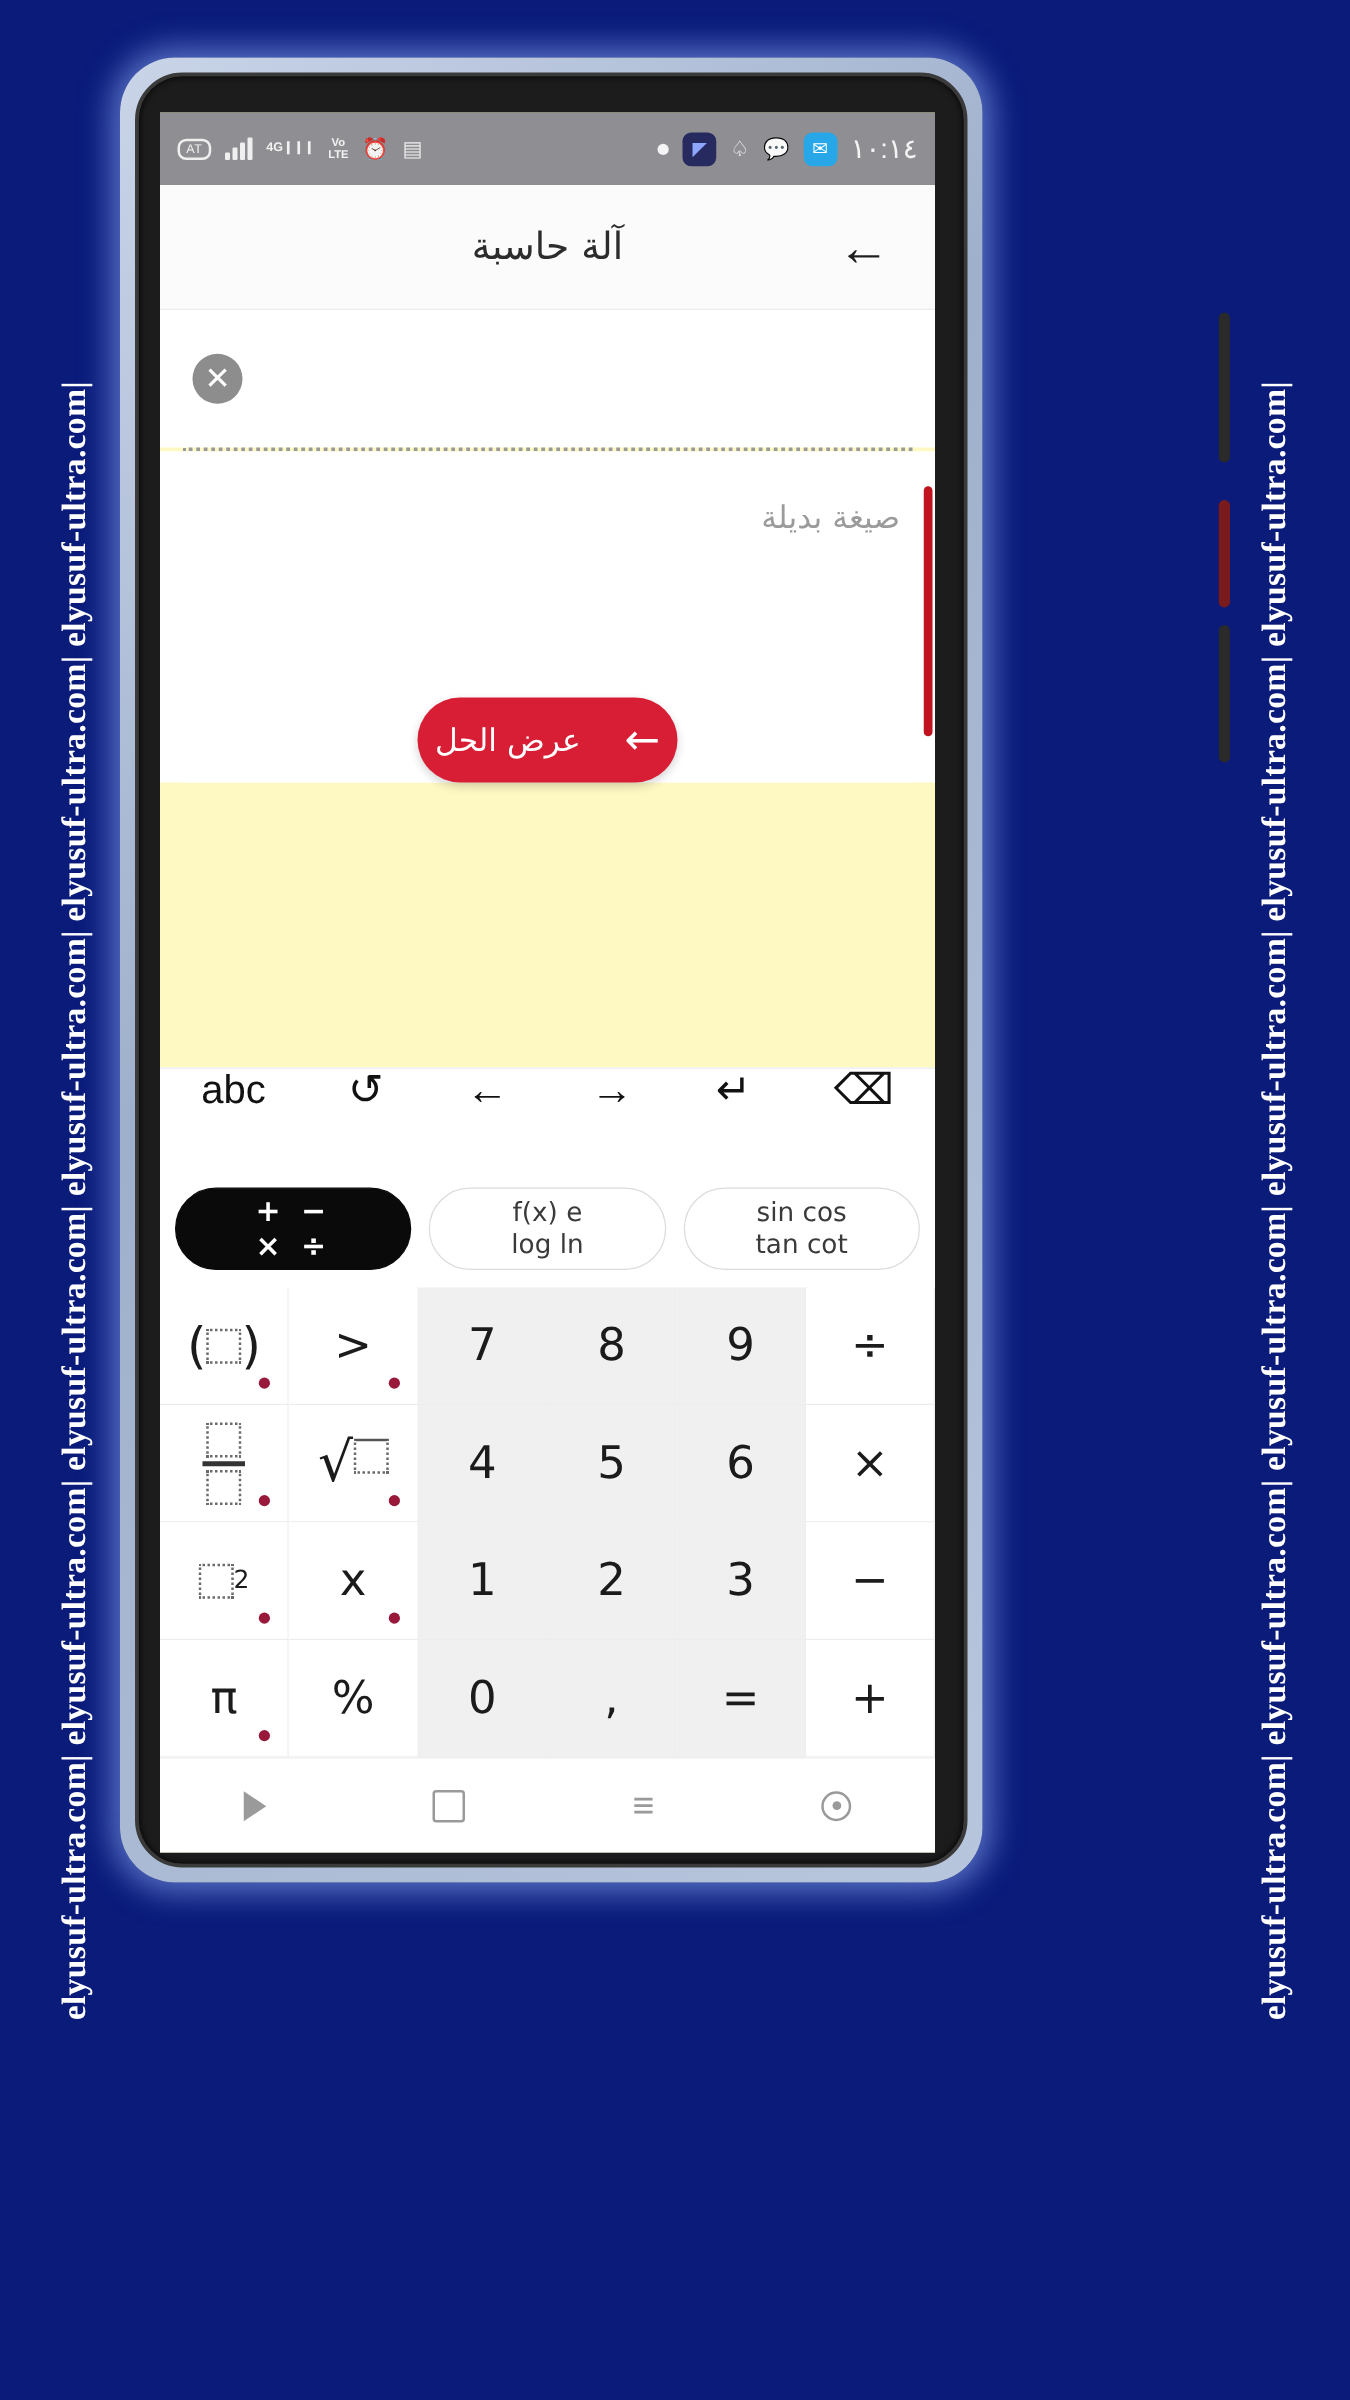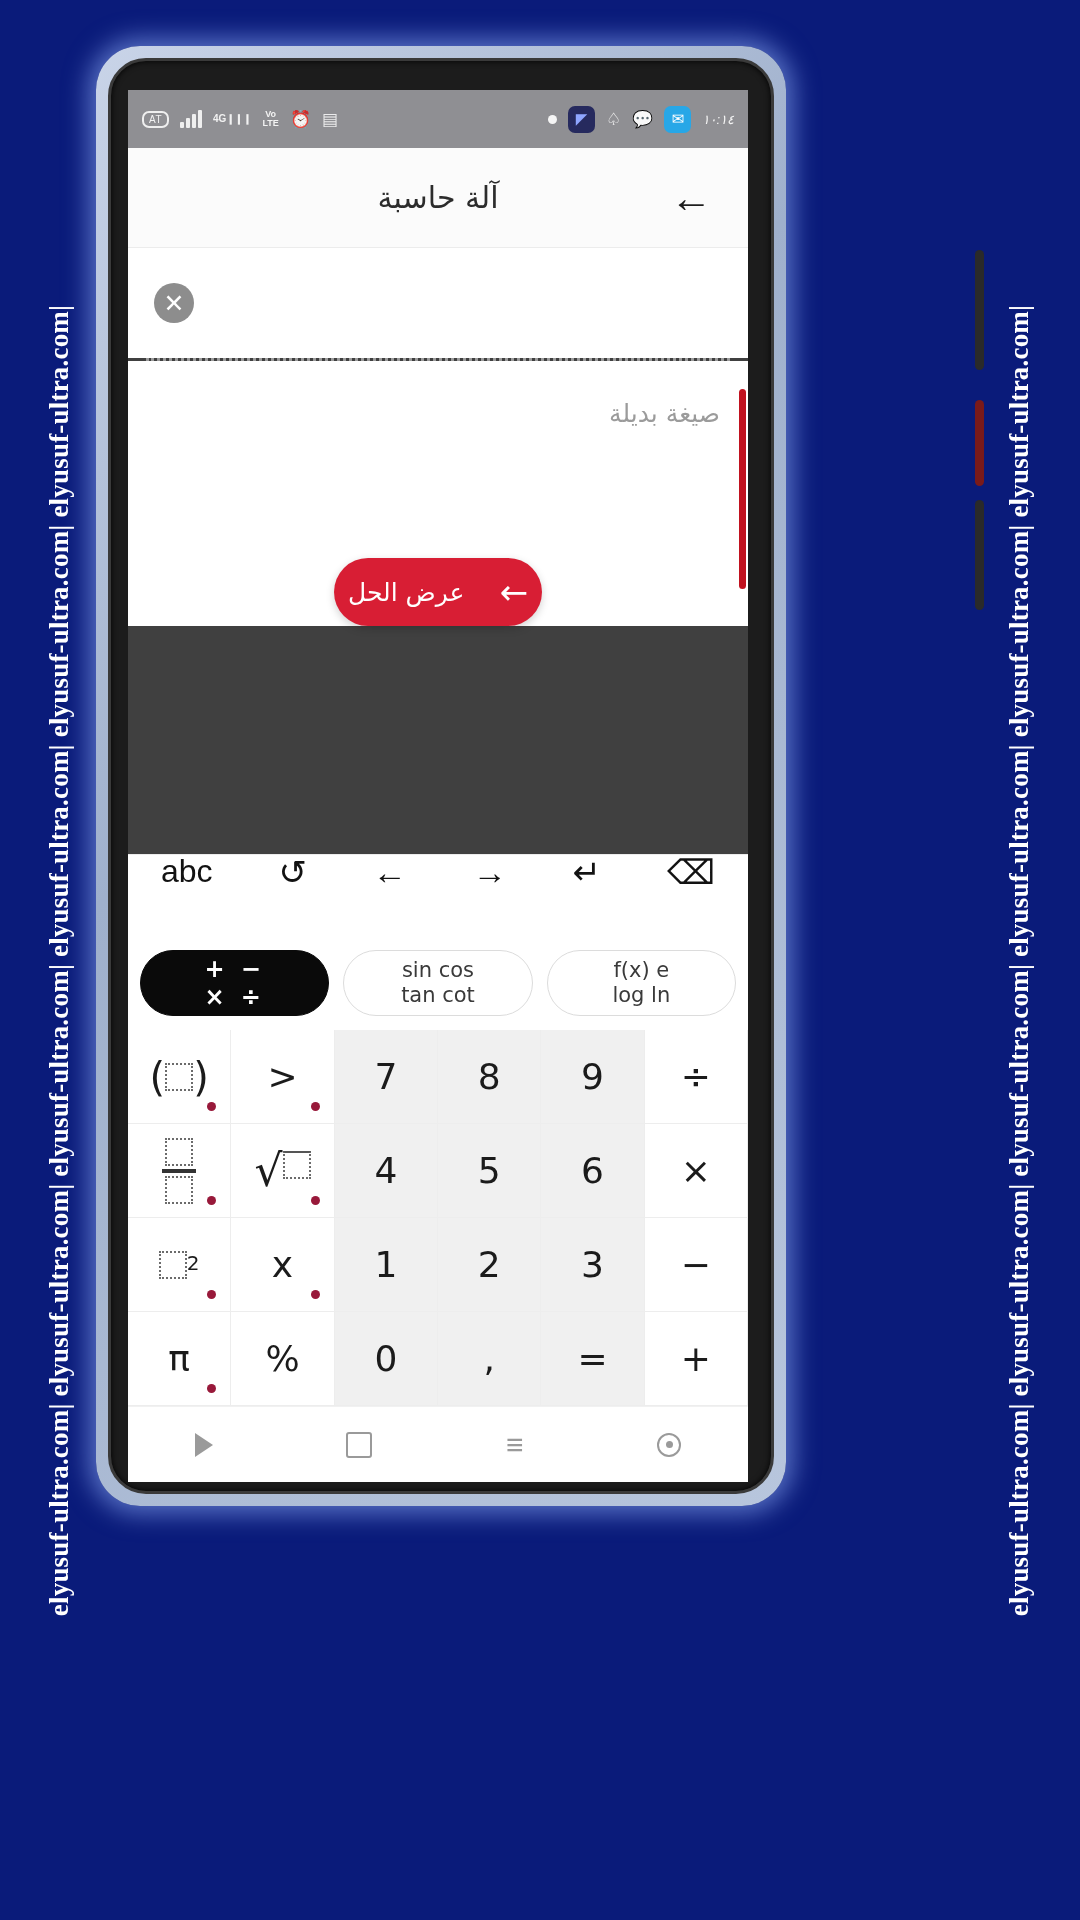--- a/index.html
+++ b/index.html
@@ -41,21 +41,21 @@
     position: absolute; left: 108px; top: 58px;
     width: 666px; height: 1436px;
     border-radius: 38px;
     background: #1c1c1c;
     border: 3px solid #3a3a3a;
     box-shadow: inset 0 0 6px #000;
   }
   .screen {
     position: absolute; left: 128px; top: 90px;
     width: 620px; height: 1392px;
-    background: #404040;
+    background: #fef9c3;
     overflow: hidden;
   }
   
   .side-btn {
     position: absolute; right: 96px; width: 9px; border-radius: 5px;
     background: #2a2a2a;
   }
   .side-btn.b1 { top: 250px;  height: 120px; }
   .side-btn.b2 { top: 400px;  height: 86px;  background:#7a1a1a; }
   .side-btn.b3 { top: 500px;  height: 110px; background:#2a2a2a; }
@@ -82,21 +82,21 @@
   .ico-bars i:nth-child(4){height:18px}
   .ico-4g { font-size: 10px; font-weight: bold; line-height: 1.05; text-align: center; }
   .ico-volte { font-size: 9px; font-weight: bold; line-height: 1.05; text-align:center;}
   .dot-white { width: 9px; height: 9px; border-radius: 50%; background: #f5f5f5; }
   .app-sq {
     width: 27px; height: 27px; border-radius: 7px; background: #262a5e;
     display: flex; align-items: center; justify-content: center;
     color: #8fa6ff; font-size: 15px;
   }
   .app-sq2 { background: #27a7e7; color:#fff; border-radius:7px; }
-  .sb-time { font-size: 13px; color: #f4f4f4; letter-spacing: .5px; font-style: italic; }
+  .sb-time { font-size: 22px; color: #f4f4f4; letter-spacing: .5px; }
 
   
   .appbar {
     height: 100px; background: #fbfbfb;
     display: flex; align-items: center;
     padding: 0 22px;
     border-bottom: 1px solid #ececec;
     flex-direction: row-reverse;
   }
   .appbar-title {
@@ -325,28 +325,28 @@
 
       <div class="mode-row">
         <div class="mode active">
           <div>
             <div>+ −</div>
             <div>× ÷</div>
           </div>
         </div>
         <div class="mode">
           <div>
+            <div>f(x)  e</div>
+            <div>log  ln</div>
+          </div>
+        </div>
+        <div class="mode">
+          <div>
             <div>sin cos</div>
             <div>tan cot</div>
-          </div>
-        </div>
-        <div class="mode">
-          <div>
-            <div>f(x)  e</div>
-            <div>log  ln</div>
           </div>
         </div>
       </div>
 
       <div class="keys">
 
         <div class="key op">
           <span style="font-size:40px">(</span>
             <span class="ph"></span>
             <span style="font-size:40px">)</span>

